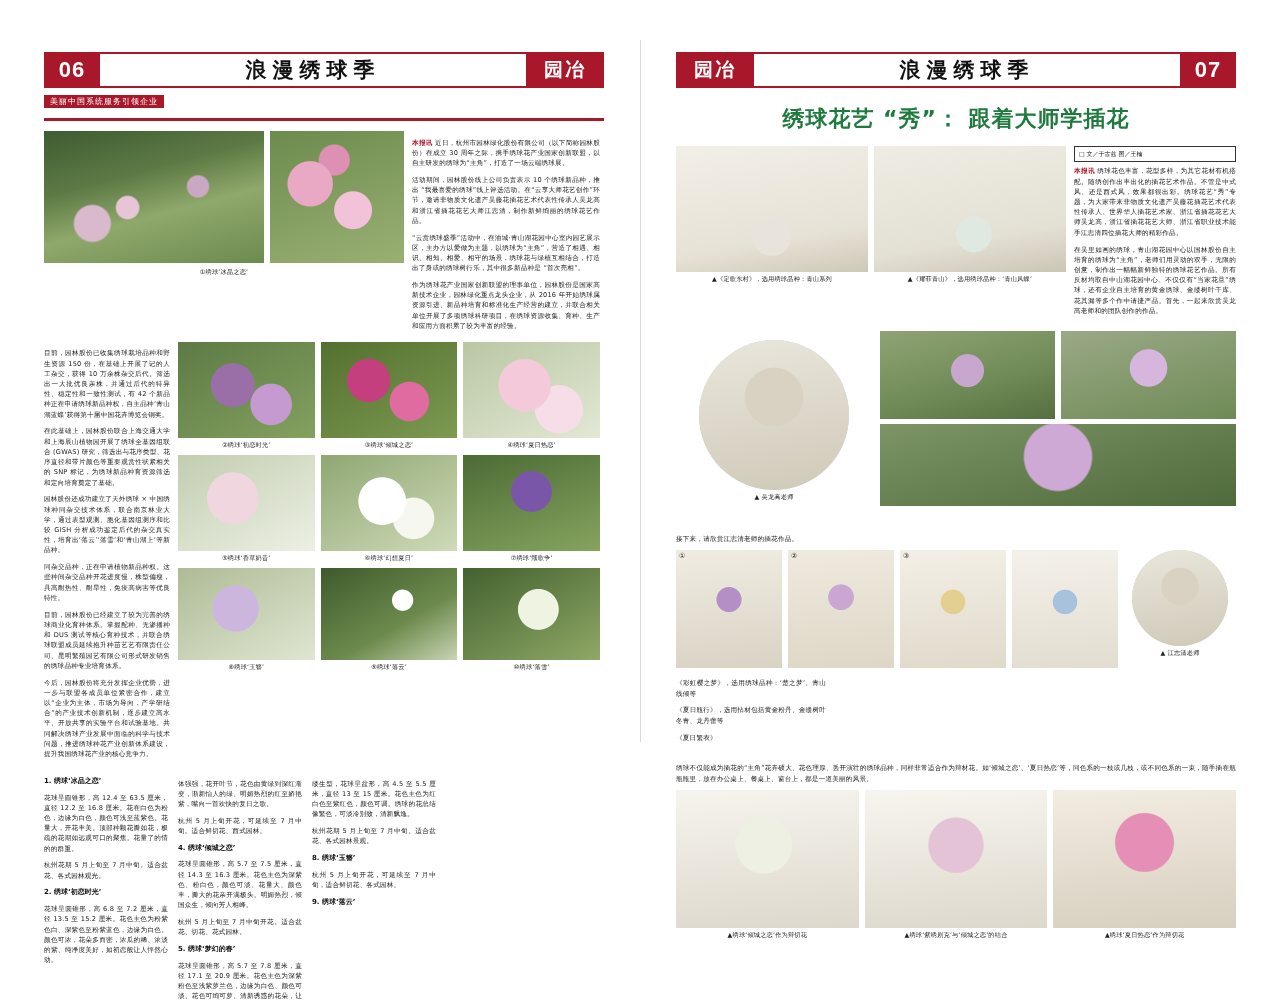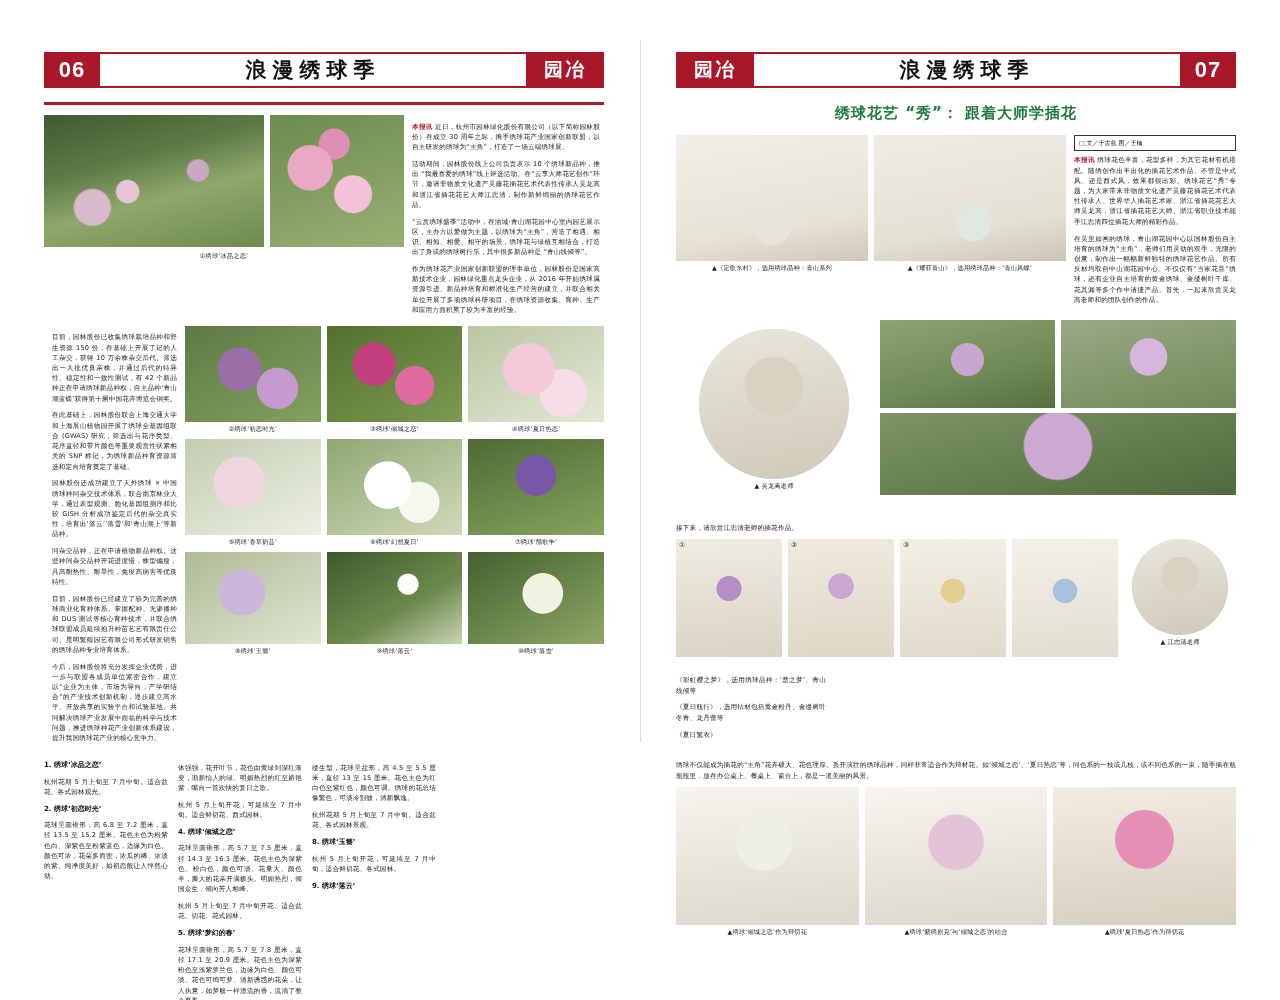--- a/index.html
+++ b/index.html
@@ -39,21 +39,21 @@
   
   .headline{
     margin:14px 0 10px 0;text-align:center;
     font-family:"DejaVu Sans",sans-serif;
     font-size:19px;font-weight:bold;color:#a8172a;letter-spacing:1px;
   }
   .headline-under{height:3px;background:#a8172a;width:100%;margin-top:4px;}
   .headline-r{
     margin:16px 0 12px 0;text-align:center;
     font-family:"DejaVu Sans",sans-serif;
-    font-size:15px;font-weight:bold;color:#1f7a3d;letter-spacing:1px;
+    font-size:22px;font-weight:bold;color:#1f7a3d;letter-spacing:1px;
   }
 
   
   .body-txt{
     font-family:"DejaVu Sans",sans-serif;
     font-size:6.6px;line-height:1.55;color:#1a1a1a;text-align:justify;
     letter-spacing:.2px;
   }
   .lead-label{color:#a8172a;font-weight:bold;}
   .cap{
@@ -168,20 +168,23 @@
 
 <div class="spread">
 
   <div class="page page-left">
 
     <div class="masthead">
       <div class="folio">06</div>
       <div class="mast-title">浪漫绣球季</div>
       <div class="mast-logo">园冶</div>
     </div>
+    <div class="mast-sub-wrap">
+      <span class="mast-sub">美丽中国系统服务引领企业</span>
+    </div>
 
     <div class="headline">
       <div class="headline-under"></div>
     </div>
 
     <div style="display:flex;gap:8px;">
       <div style="width:360px;">
         <div class="imgrow">
           <div class="figbox" style="width:220px;">
             <div class="ph" style="height:132px;">
@@ -195,27 +198,27 @@
           </div>
         </div>
         <div class="cap">①绣球‘冰品之恋’</div>
       </div>
       <div style="width:188px;">
         <p class="body-txt">
           <span class="lead-label">本报讯</span>
           <span>近日，杭州市园林绿化股份有限公司（以下简称园林股份）在成立 30 周年之际，携手绣球花产业国家创新联盟，以自主研发的绣球为“主角”，打造了一场云端绣球展。</span>
         </p>
         <p class="body-txt">活动期间，园林股份线上公司负责表示 10 个绣球新品种，推出 “我最喜爱的绣球”线上评选活动。在“云享大师花艺创作”环节，邀请非物质文化遗产吴藤花插花艺术代表性传承人吴龙高和浙江省插花花艺大师江志清，制作新鲜绚丽的绣球花艺作品。</p>
-        <p class="body-txt">“云赏绣球盛季”活动中，在油城·青山湖花园中心室内园艺展示区，主办方以爱做为主题，以绣球为“主角”，营造了相遇、相识、相知、相爱、相守的场景，绣球花与绿植互相结合，打造出了身或的绣球树行乐，其中很多新品种是 “青山线倾等”。</p>
+        <p class="body-txt">“云赏绣球盛季”活动中，在油城·青山湖花园中心室内园艺展示区，主办方以爱做为主题，以绣球为“主角”，营造了相遇、相识、相知、相爱、相守的场景，绣球花与绿植互相结合，打造出了身或的绣球树行乐，其中很多新品种是 “首次亮相”。</p>
         <p class="body-txt">作为绣球花产业国家创新联盟的理事单位，园林股份是国家高新技术企业，园林绿化重点龙头企业，从 2016 年开始绣球属资源引进、新品种培育和标准化生产经营的建立，并联合相关单位开展了多项绣球科研项目，在绣球资源收集、育种、生产和应用方面积累了较为丰富的经验。</p>
       </div>
     </div>
 
     <div style="display:flex;gap:8px;margin-top:4px;">
-      <div style="width:126px;margin-left:8px;">
+      <div style="width:126px;">
         <p class="body-txt">目前，园林股份已收集绣球栽培品种和野生资源 150 份，在基础上开展了记的人工杂交，获得 10 万余株杂交后代。筛选出一大批优良亲株，并通过后代的特异性、稳定性和一致性测试，有 42 个新品种正在申请绣球新品种权，自主品种‘青山湖蓝蝶’获得第十届中国花卉博览会铜奖。</p>
         <p class="body-txt">在此基础上，园林股份联合上海交通大学和上海辰山植物园开展了绣球全基因组联合 (GWAS) 研究，筛选出与花序类型、花序直径和带片颜色等重要观赏性状紧相关的 SNP 标记，为绣球新品种育资源筛选和定向培育奠定了基础。</p>
         <p class="body-txt">园林股份还成功建立了天外绣球 × 中国绣球种同杂交技术体系，联合南京林业大学，通过表型观测、胞化基因组测序和比较 GISH 分析成功鉴定后代的杂交真实性，培育出‘落云’‘落雪’和‘青山湖上’等新品种。</p>
         <p class="body-txt">同杂交品种，正在申请植物新品种权。这些种间杂交品种开花进度慢，株型偏瘦，具高耐热性、耐旱性，免疫高病害等优良特性。</p>
         <p class="body-txt">目前，园林股份已经建立了较为完善的绣球商业化育种体系。掌握配种、无渗播种和 DUS 测试等核心育种技术，并联合绣球联盟成员延续抱升种苗艺艺有限责任公司、昆明繁殖园艺有限公司形式研发销售的绣球品种专业培育体系。</p>
         <p class="body-txt">今后，园林股份将充分发挥企业优势，进一步与联盟各成员单位紧密合作，建立以“企业为主体，市场为导向，产学研结合”的产业技术创新机制，逐步建立高水平、开放共享的实验平台和试验基地。共同解决绣球产业发展中面临的科学与技术问题，推进绣球种花产业创新体系建设，提升我国绣球花产业的核心竞争力。</p>
       </div>
 
       <div style="width:422px;">
         <div class="imgrow">
@@ -279,20 +282,21 @@
               </div>
             <div class="cap">⑩绣球‘落雪’</div>
           </div>
         </div>
       </div>
     </div>
 
     <div style="display:flex;gap:10px;margin-top:6px;">
       <div style="width:124px;">
         <div class="sec-h">1. 绣球‘冰品之恋’</div>
+        <p class="body-txt">花球呈圆锥形，高 12.4 至 63.5 厘米，直径 12.2 至 16.8 厘米。花在白色为粉色，边缘为白色，颜色可浅至蓝紫色。花量大，开花丰美。顶部种颗花瓣如花，极疏的花期如远观可口的聚焦。花量了的情的的群重。</p>
         <p class="body-txt">杭州花期 5 月上旬至 7 月中旬。适合盆花、各式园林观光。</p>
         <div class="sec-h">2. 绣球‘初恋时光’</div>
         <p class="body-txt">花球呈圆锥形，高 6.8 至 7.2 厘米，直径 13.5 至 15.2 厘米。花色主色为粉紫色白、深紫色至粉紫蓝色，边缘为白色。颜色可浓，花朵多而密，浓瓜的稀、浓淡的紫、纯净度美好，如初恋般让人怦然心动。</p>
 
       </div>
 
       <div style="width:124px;">
         <p class="body-txt">体强强，花开叶节，花色由黄绿到深红渐变，渐新怡人的绿、明媚热烈的红至娇艳紫，嘴向一首欢快的复日之歌。</p>
         <p class="body-txt">杭州 5 月上旬开花，可延续至 7 月中旬。适合鲜切花、西式园林。</p>
         <div class="sec-h">4. 绣球‘倾城之恋’</div>
@@ -404,21 +408,21 @@
           </div>
       </div>
       <div style="width:112px;display:flex;flex-direction:column;align-items:center;">
         <div class="ph circle" style="width:96px;height:96px;">
             <div class="g g-portrait"></div>
           </div>
         <div class="cap">▲ 江志清老师</div>
       </div>
     </div>
 
-    <div style="display:flex;gap:10px;margin-top:12px;">
+    <div style="display:flex;gap:10px;margin-top:4px;">
       <div style="width:150px;">
         <p class="body-txt">《彩虹樱之梦》，选用绣球品种：‘楚之梦’、青山线倾等</p>
         <p class="body-txt">《夏日瓶行》，选用拈材包括黄金粉丹、金缕树叶冬青、龙丹蕾等</p>
         <p class="body-txt">《夏日繁衣》</p>
       </div>
       <div style="flex:1"></div>
     </div>
 
     <p class="body-txt" style="margin-top:14px;">绣球不仅能成为插花的“主角”花卉硕大、花色理厚、丢开演壮的绣球品种，同样非常适合作为辩材花。如‘倾城之恋’、‘夏日热恋’等，同色系的一枝或几枝，或不同色系的一束，随手插在瓶瓶瓶里，放在办公桌上、餐桌上、窗台上，都是一道美丽的风景。</p>
 

